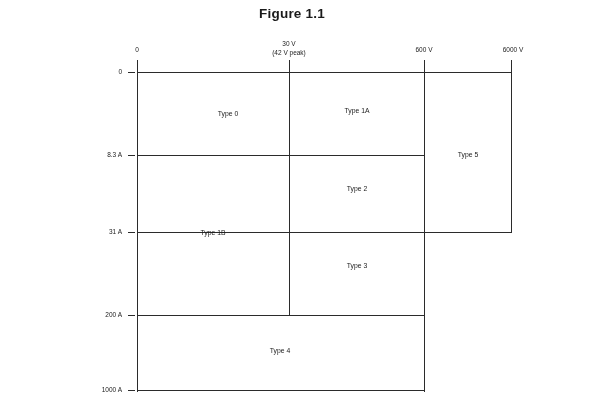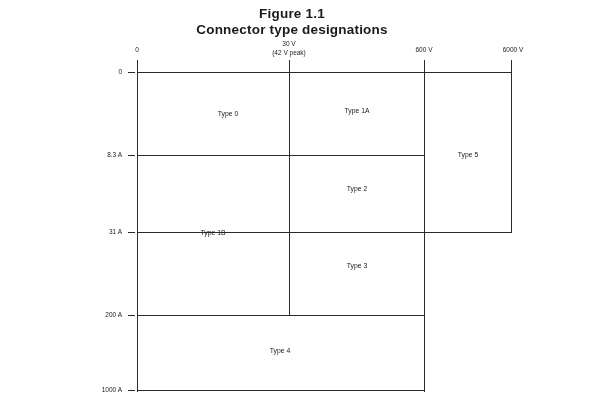--- a/index.html
+++ b/index.html
@@ -52,21 +52,20 @@
     text-align:center;
   }
 </style>
 </head>
 <body>
 
 <div id="figure-root">
 
   <div class="title-block">
     <div class="title-line">Figure 1.1</div>
-    <div class="title-line">Connector type designations</div>
   </div>
 
   <div class="plot">
 
     <div class="tick tick-x" style="left:137px;top:60px;"></div>
     <div class="tick tick-x" style="left:289px;top:60px;"></div>
     <div class="tick tick-x" style="left:424px;top:60px;"></div>
     <div class="tick tick-x" style="left:511px;top:60px;"></div>
 
     <div class="xlabel" style="left:117px;top:46px;width:40px;">0</div>

